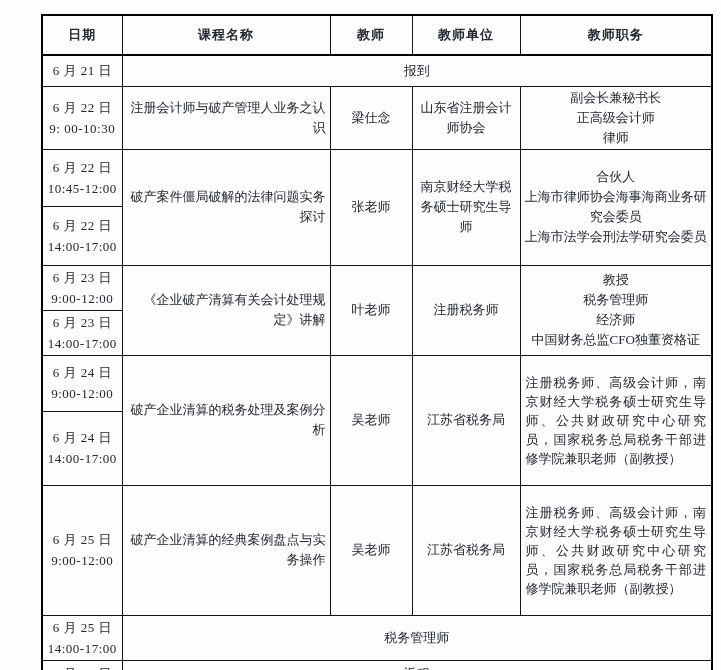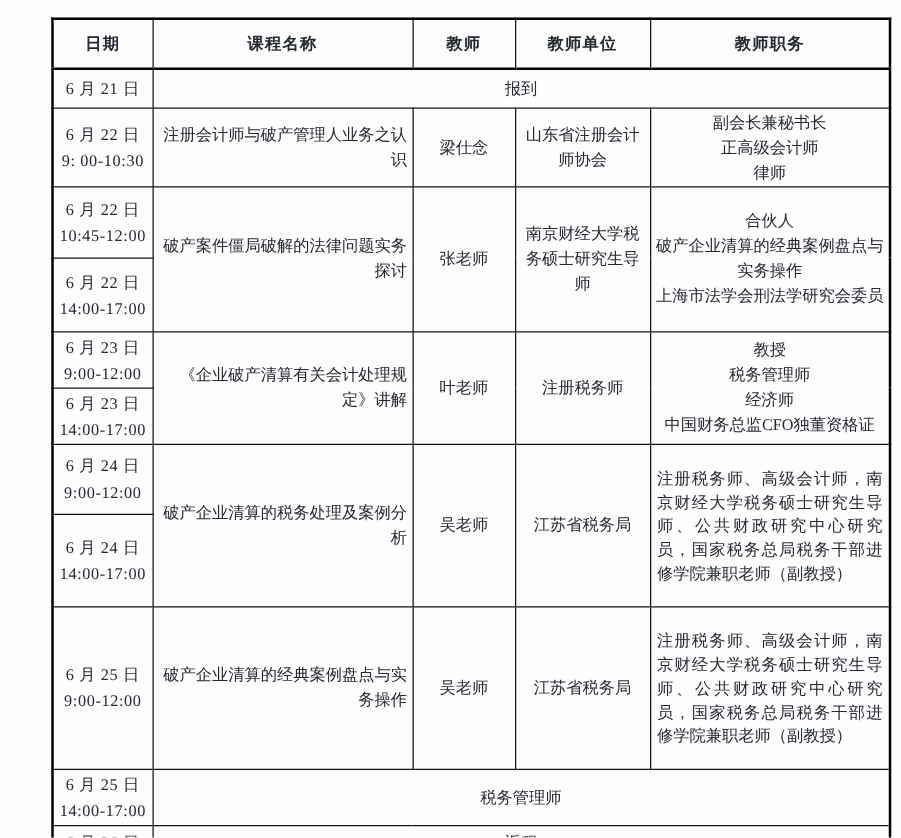--- a/index.html
+++ b/index.html
@@ -80,21 +80,21 @@
 律师</td>
   </tr>
 
   <tr class="h57">
     <td class="ml datec">6 月 22 日
 10:45-12:00</td>
     <td class="left" rowspan="2">破产案件僵局破解的法律问题实务探讨</td>
     <td rowspan="2">张老师</td>
     <td rowspan="2">南京财经大学税务硕士研究生导师</td>
     <td class="ml" rowspan="2">合伙人
-破产企业清算的经典案例盘点与实务操作
+上海市律师协会海事海商业务研究会委员
 上海市法学会刑法学研究会委员</td>
   </tr>
   <tr class="h59">
     <td class="ml datec">6 月 22 日
 14:00-17:00</td>
   </tr>
 
   <tr class="h43">
     <td class="ml datec">6 月 23 日
 9:00-12:00</td>

